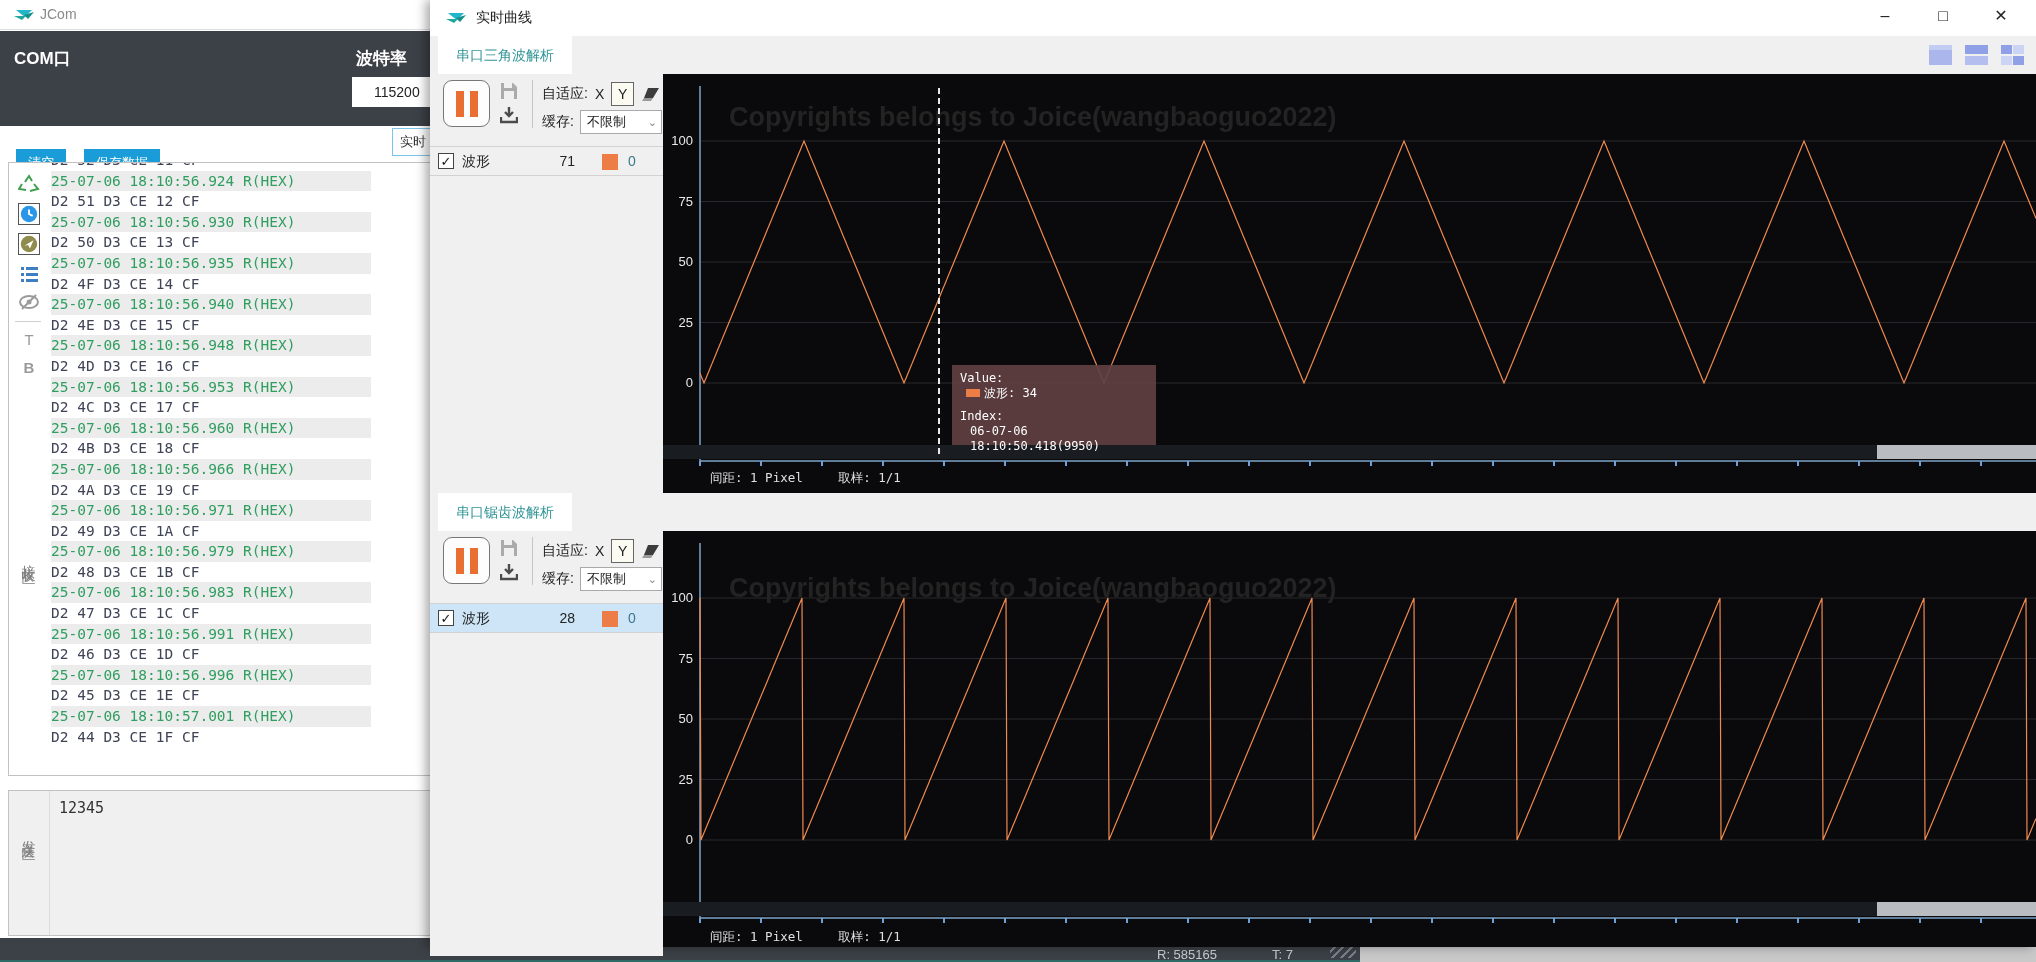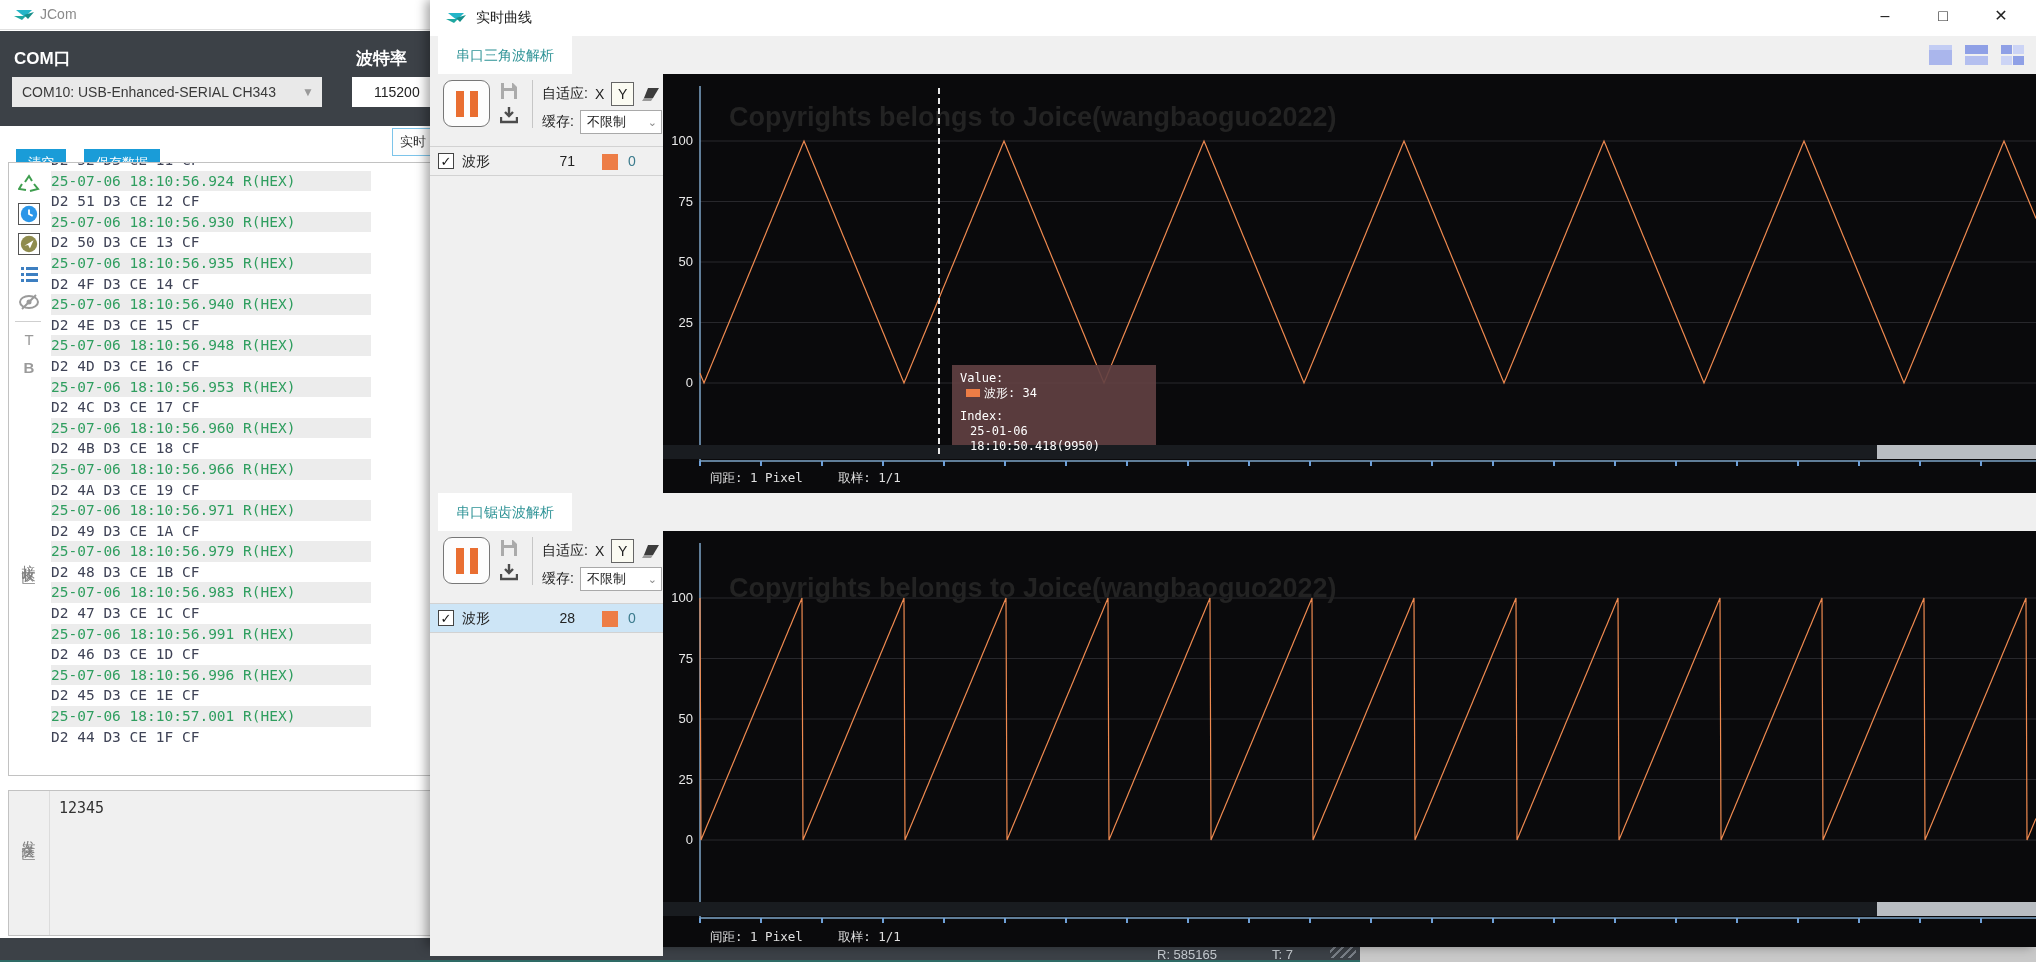--- a/index.html
+++ b/index.html
@@ -122,24 +122,20 @@
     <svg class="logo" style="left:12px;top:6px;" viewBox="0 0 24 18">
       <path d="M2 10 L14 10 L10 14 Z" fill="#1fa7a0"></path>
       <path d="M4 4 L20 4 L13 11 L9 8 Z" fill="#23b5c8"></path>
       <path d="M12 9 L22 6 L16 13 Z" fill="#168f8a"></path>
     </svg>
     <span id="jcom-title">JCom</span>
   </div>
 
   <div id="jcom-header">
     <div id="com-label">COM口</div>
-    <div id="com-select">
-      <span>COM10:  USB-Enhanced-SERIAL CH343</span>
-      <span class="caret">▼</span>
-    </div>
     <div id="baud-label">波特率</div>
     <input id="baud-input" value="115200" style="">
   </div>
 
   <div id="btn-row">
     <button class="blue-btn" id="clear-btn">清空</button>
     <button class="blue-btn" id="savedata-btn">保存数据</button>
     <button id="realtime-btn">实时</button>
   </div>
 
@@ -309,21 +305,21 @@
       </svg>
     <div class="watermark">Copyrights belongs to Joice(wangbaoguo2022)</div>
     <div class="sb-track"></div>
     <div class="sb-thumb"></div>
     <div class="cursor-line"></div>
     <div id="tooltip">
       <div>Value:</div>
       <div><span class="sw"></span><span id="tt-series">波形: 34</span></div>
       <div style="height:8px;"></div>
       <div>Index:</div>
-      <div style="padding-left:10px;">25-01-06 18:10:50.418(9950)</div>
+      <div style="padding-left:10px;">06-07-06 18:10:50.418(9950)</div>
     </div>
     <div class="index-label">Index</div>
     <div class="chart-footer">
       <span>间距: 1 Pixel</span>
       <span>取样: 1/1</span>
     </div>
   </div>
 
   <div class="panel-tabs" style="top:493px;">
     <div class="tab-active">串口锯齿波解析</div>

